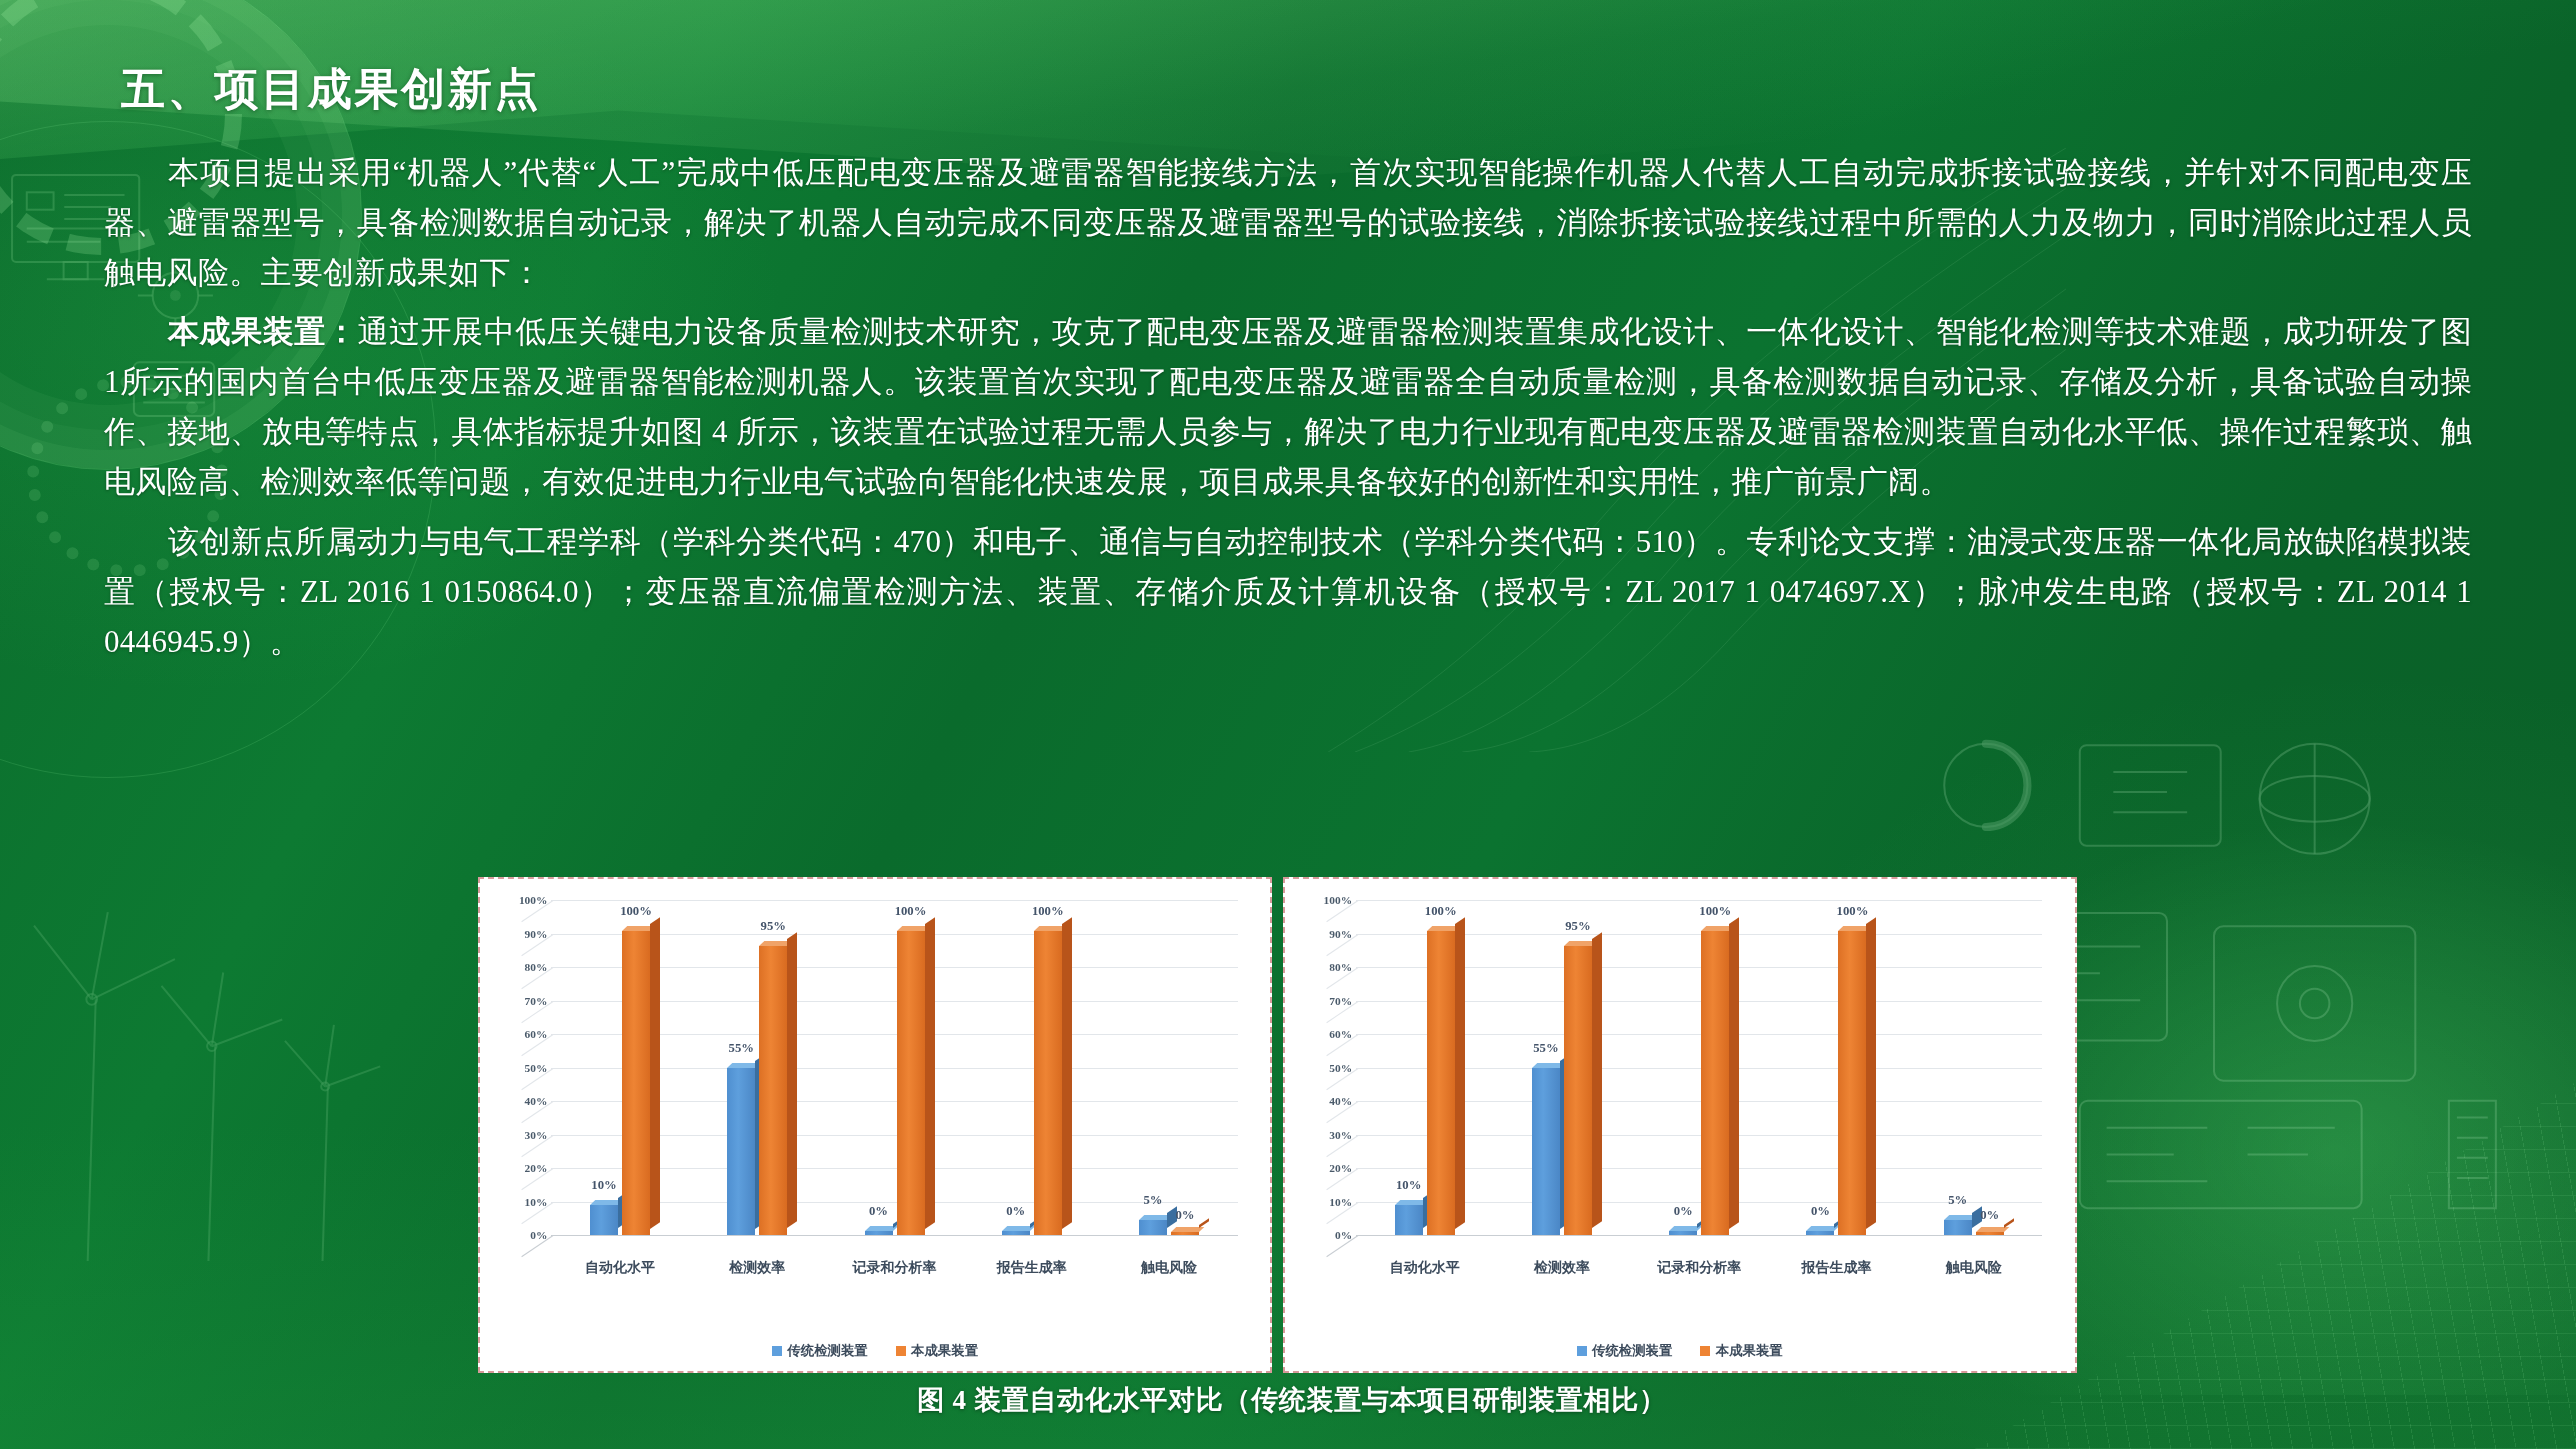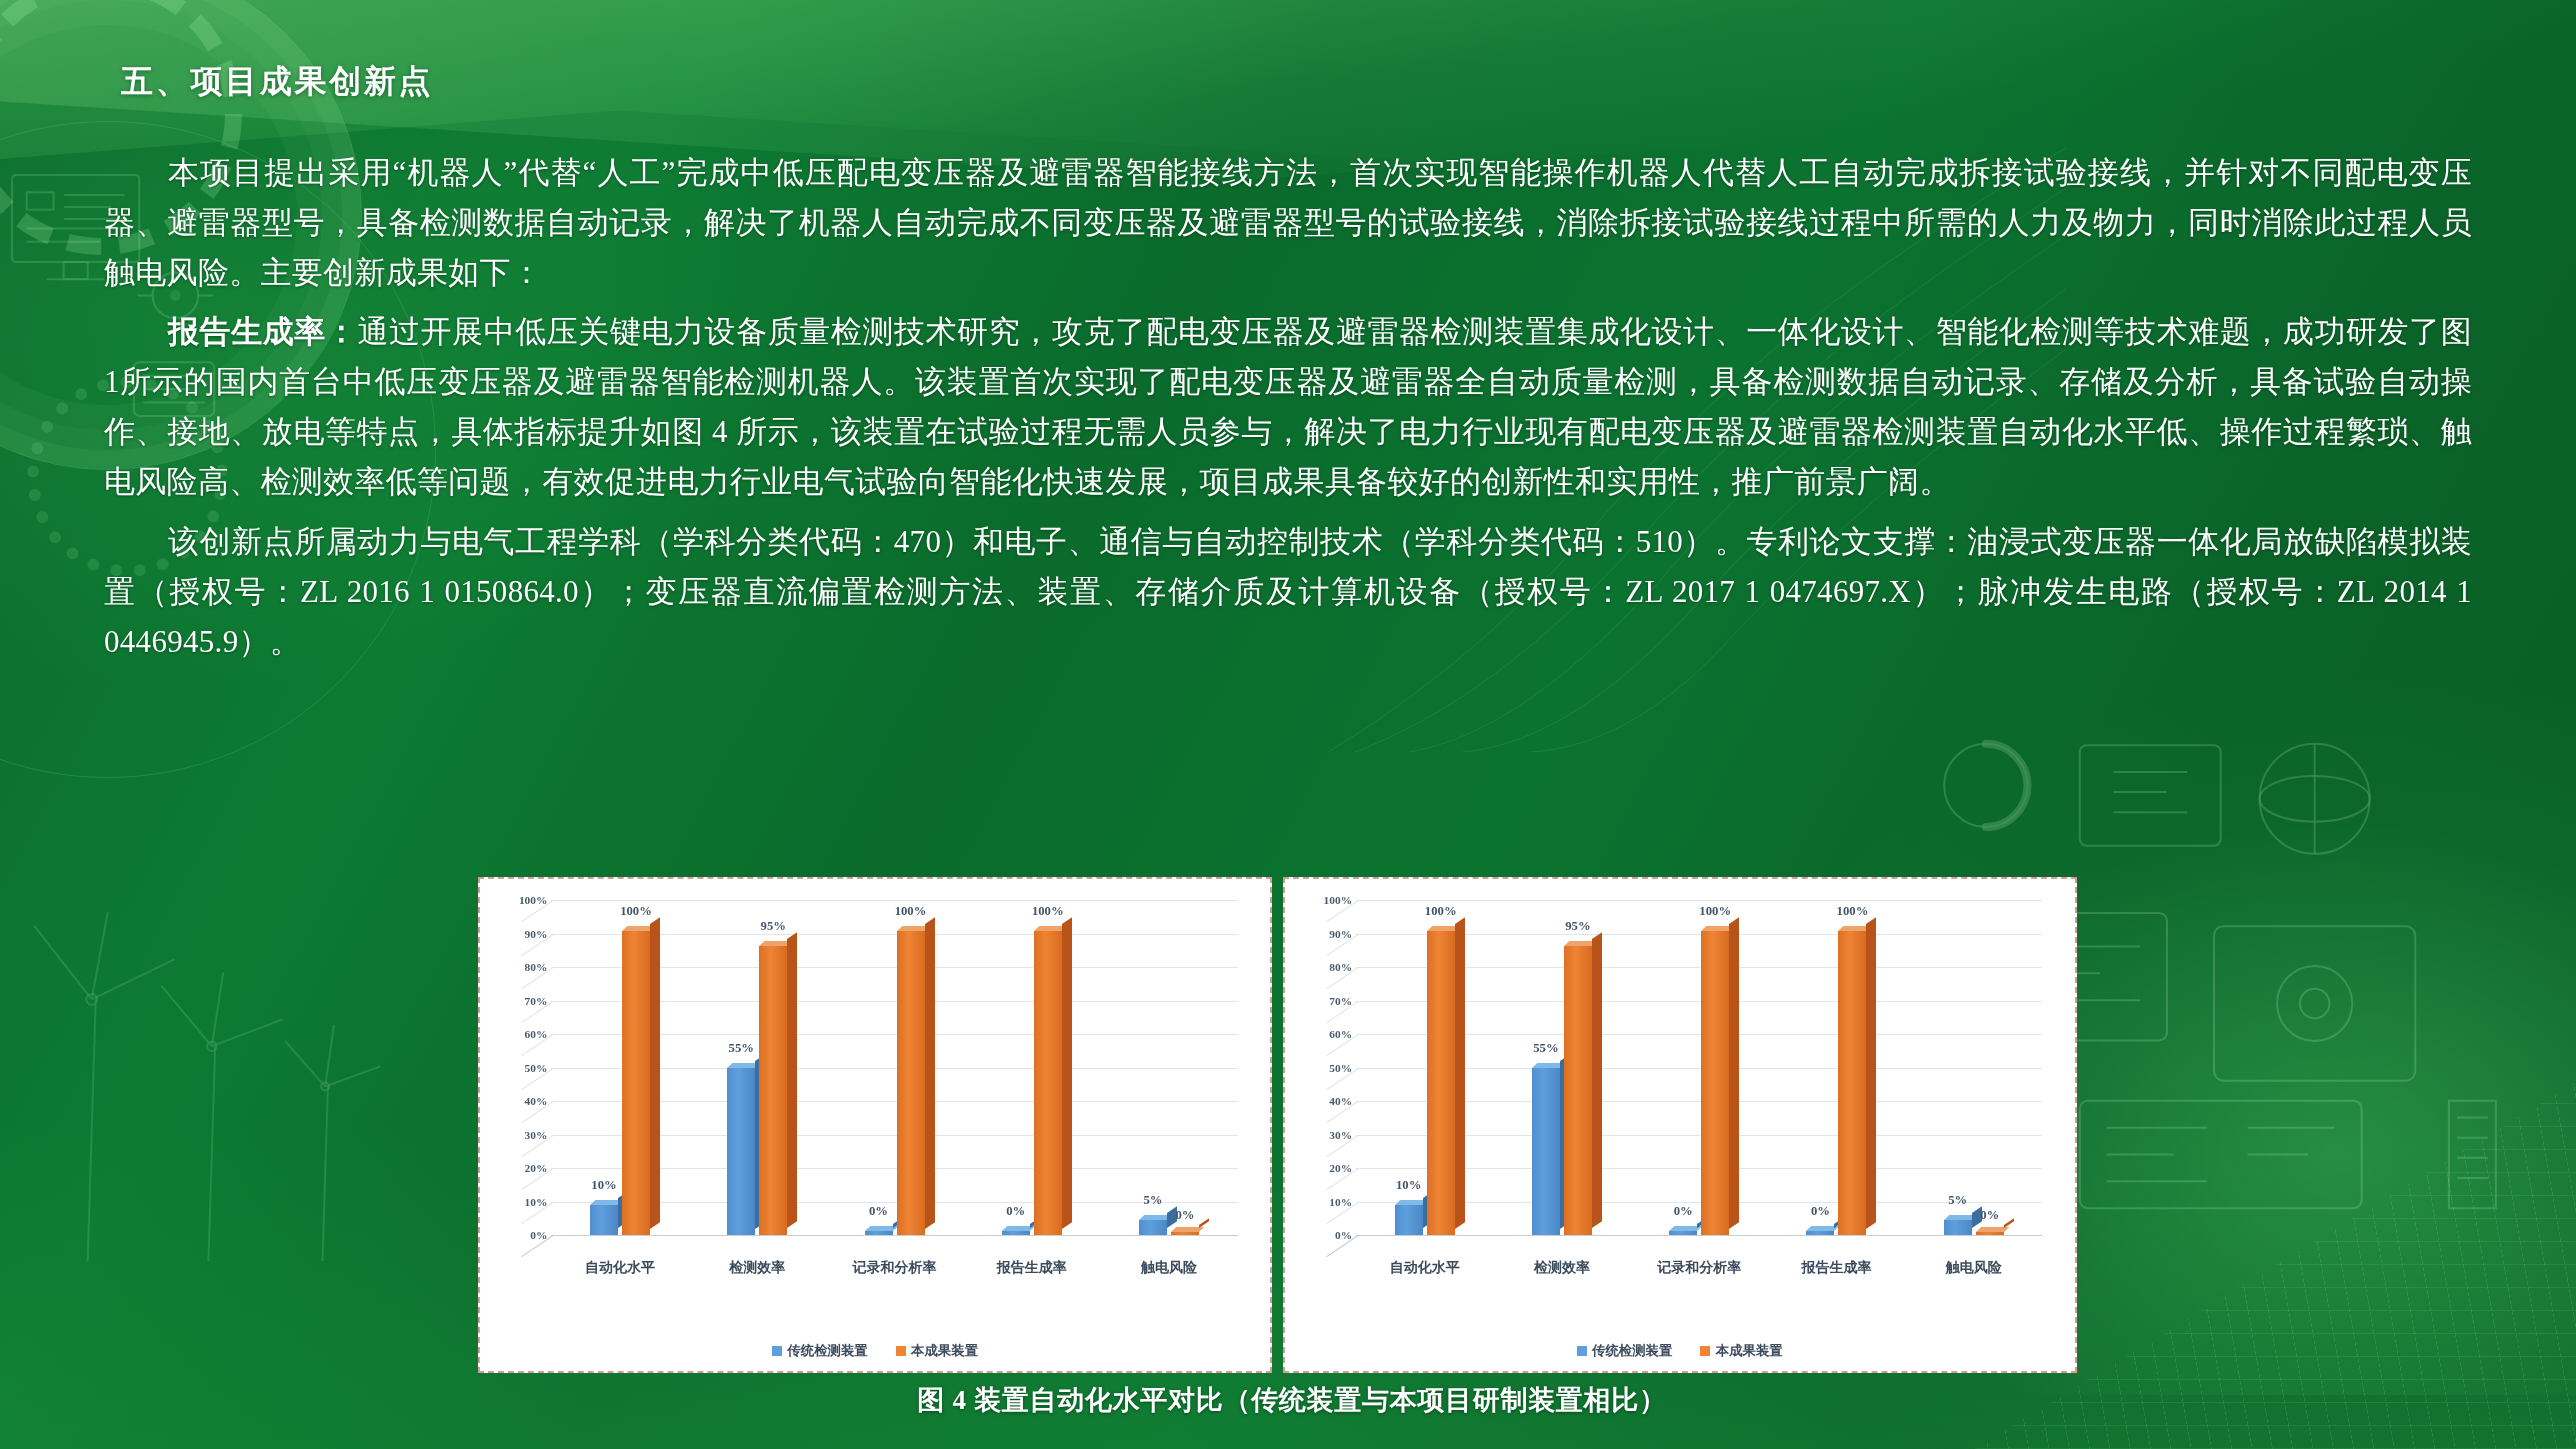--- a/index.html
+++ b/index.html
@@ -84,21 +84,21 @@
     color: rgba(255,255,255,0.045);
     font-family: "Liberation Serif", serif;
     white-space: nowrap;
   }
 
   
   .content { position: absolute; inset: 0; }
 
   .page-title {
     position: absolute; left: 121px; top: 60px;
-    font-size: 32px; font-weight: 700; color: #ffffff;
+    font-size: 44px; font-weight: 700; color: #ffffff;
     letter-spacing: 2.7px;
     font-family: Liberation Serif, serif;
     text-shadow: 0 1.3px 4px rgba(0,40,10,0.45);
   }
 
   .body-block {
     position: absolute; left: 104px; top: 148px; width: 2368px;
     color: #ffffff;
     font-size: 31px;
     line-height: 50px;
@@ -303,21 +303,21 @@
   </div>
 
 </div>
 
 <div class="content">
 
   <div class="page-title">五、项目成果创新点</div>
 
   <div class="body-block">
     <p class="para p1">本项目提出采用“机器人”代替“人工”完成中低压配电变压器及避雷器智能接线方法，首次实现智能操作机器人代替人工自动完成拆接试验接线，并针对不同配电变压器、避雷器型号，具备检测数据自动记录，解决了机器人自动完成不同变压器及避雷器型号的试验接线，消除拆接试验接线过程中所需的人力及物力，同时消除此过程人员触电风险。主要创新成果如下：</p>
-    <p class="para p2"><span class="kw">报告生成率：</span><span>通过开展中低压关键电力设备质量检测技术研究，攻克了配电变压器及避雷器检测装置集成化设计、一体化设计、智能化检测等技术难题，成功研发了图 1所示的国内首台中低压变压器及避雷器智能检测机器人。该装置首次实现了配电变压器及避雷器全自动质量检测，具备检测数据自动记录、存储及分析，具备试验自动操作、接地、放电等特点，具体指标提升如图 4 所示，该装置在试验过程无需人员参与，解决了电力行业现有配电变压器及避雷器检测装置自动化水平低、操作过程繁琐、触电风险高、检测效率低等问题，有效促进电力行业电气试验向智能化快速发展，项目成果具备较好的创新性和实用性，推广前景广阔。</span></p>
+    <p class="para p2"><span class="kw">本成果装置：</span><span>通过开展中低压关键电力设备质量检测技术研究，攻克了配电变压器及避雷器检测装置集成化设计、一体化设计、智能化检测等技术难题，成功研发了图 1所示的国内首台中低压变压器及避雷器智能检测机器人。该装置首次实现了配电变压器及避雷器全自动质量检测，具备检测数据自动记录、存储及分析，具备试验自动操作、接地、放电等特点，具体指标提升如图 4 所示，该装置在试验过程无需人员参与，解决了电力行业现有配电变压器及避雷器检测装置自动化水平低、操作过程繁琐、触电风险高、检测效率低等问题，有效促进电力行业电气试验向智能化快速发展，项目成果具备较好的创新性和实用性，推广前景广阔。</span></p>
     <p class="para p3">该创新点所属动力与电气工程学科（学科分类代码：470）和电子、通信与自动控制技术（学科分类代码：510）。专利论文支撑：油浸式变压器一体化局放缺陷模拟装置（授权号：ZL 2016 1 0150864.0）；变压器直流偏置检测方法、装置、存储介质及计算机设备（授权号：ZL 2017 1 0474697.X）；脉冲发生电路（授权号：ZL 2014 1 0446945.9）。</p>
   </div>
 
   <div class="figure-wrap">
 
     <div class="chart-card">
       <div class="plot">
         <div class="y-axis">
           <div class="y-tick" style="top:0%">100%</div>
           <div class="y-tick" style="top:10%">90%</div>

